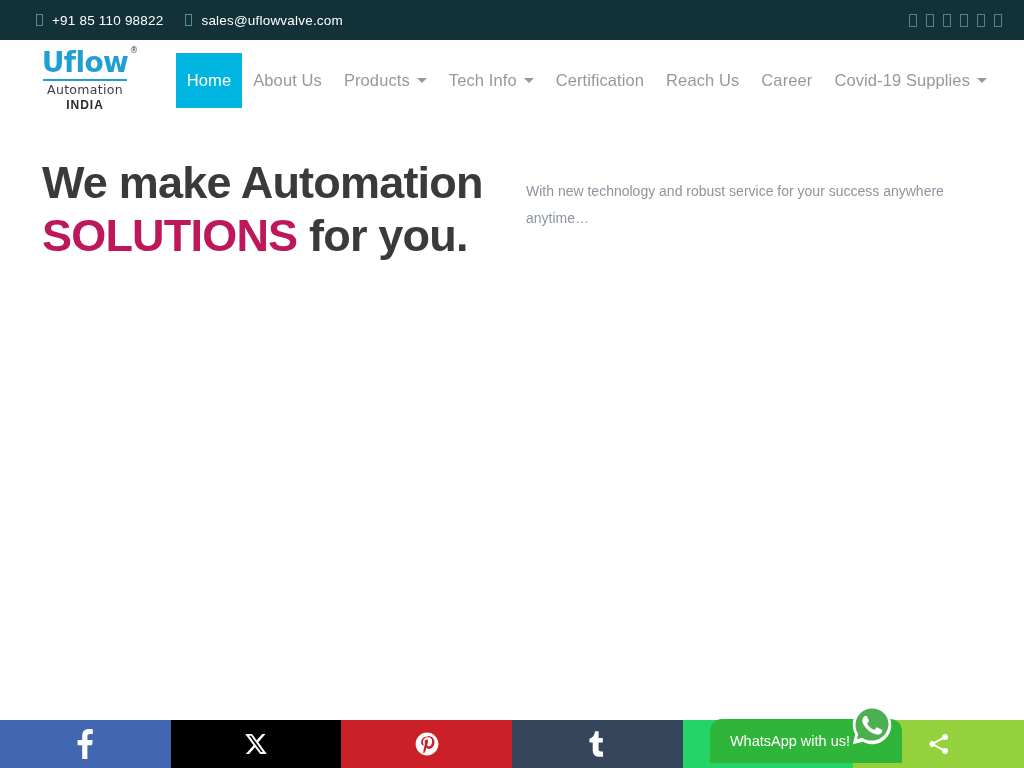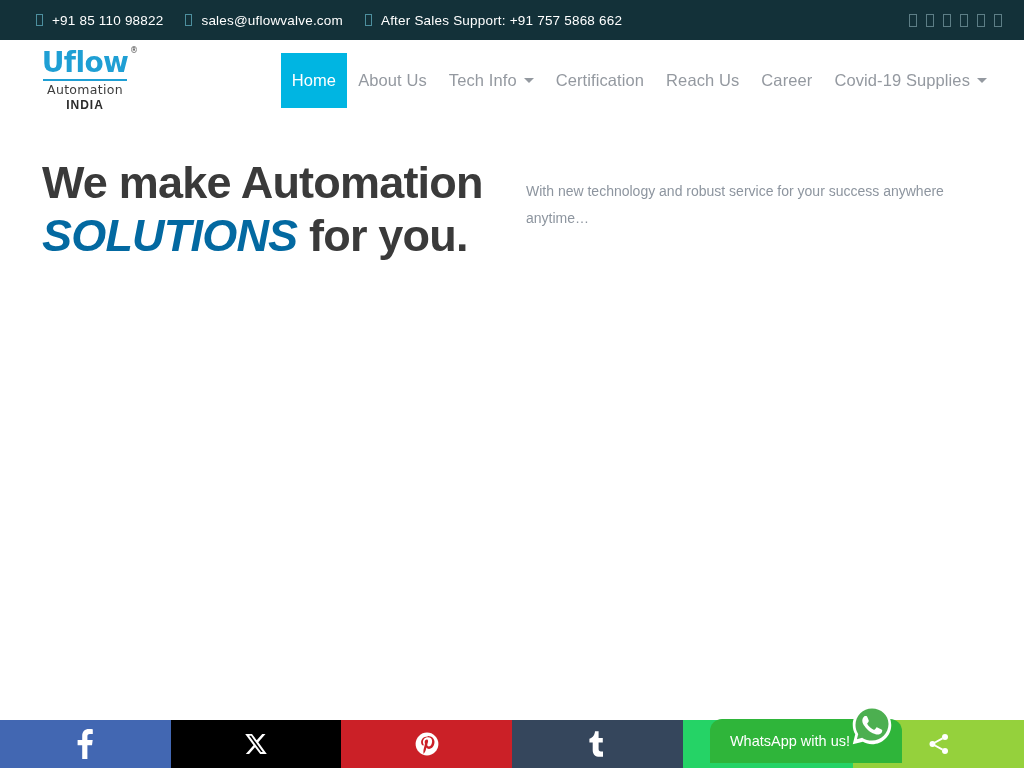--- a/index.html
+++ b/index.html
@@ -109,21 +109,21 @@
     display:flex;
     padding:40px 40px 0 42px;
     align-items:flex-start;
   }
   .hero-left{ width:470px; flex:none; }
   .hero-title{
     font-size:45px; font-weight:bold;
     color:#3a3a3a; line-height:1.0;
     letter-spacing:-.8px;
   }
-  .hero-title .accent{ color:#0369a1;font-style:italic; }
+  .hero-title .accent{ color:#be185d; }
   .hero-line2{ margin-top:8px; display:block; }
   .hero-right{
     flex:1 1 auto;
     padding-top:18px; padding-left:14px;
   }
   .hero-sub{
     font-size:14px; color:#8d959f;
     line-height:1.9; max-width:430px;
   }
 
@@ -171,24 +171,20 @@
     <div class="tb-item">
       <span class="tofu"></span>
       <span class="tb-text">+91 85 110 98822</span>
     </div>
 
     <div class="tb-item">
       <span class="tofu"></span>
       <span class="tb-text">sales@uflowvalve.com</span>
     </div>
 
-    <div class="tb-item">
-      <span class="tofu"></span>
-      <span class="tb-text">After Sales Support: +91 757 5868 662</span>
-    </div>
 
   </div>
 
   <div class="topbar-right">
     <span class="tofu-social"></span>
     <span class="tofu-social"></span>
     <span class="tofu-social"></span>
     <span class="tofu-social"></span>
     <span class="tofu-social"></span>
     <span class="tofu-social"></span>
@@ -210,20 +206,24 @@
   <div class="nav">
 
     <div class="nav-item active">
       <span>Home</span>
     </div>
 
     <div class="nav-item">
       <span>About Us</span>
     </div>
 
+    <div class="nav-item">
+      <span>Products</span>
+      <span class="caret"></span>
+    </div>
 
     <div class="nav-item">
       <span>Tech Info</span>
       <span class="caret"></span>
     </div>
 
     <div class="nav-item">
       <span>Certification</span>
     </div>
 

